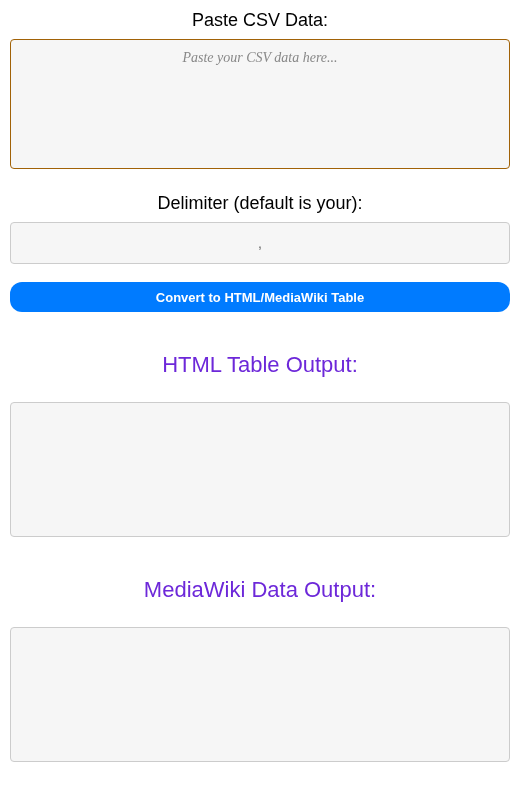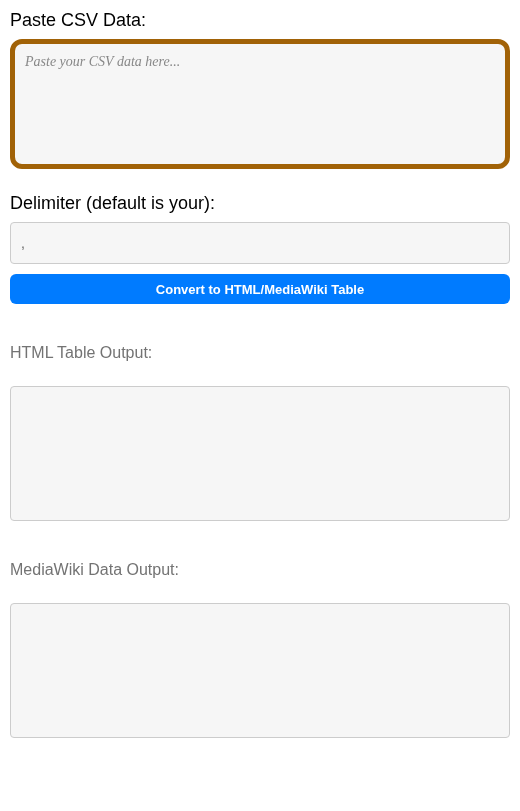--- a/index.html
+++ b/index.html
@@ -1,16 +1,17 @@
 <!DOCTYPE html>
 <html><head>
   <meta charset="utf-8">
   <style>
     * {
       box-sizing: border-box;
+      text-align: center;
     }
     body {
       margin: 0;
       padding: 10px;
       font-family: Arial, Helvetica, sans-serif;
       background: #ffffff;
       width: 520px;
     }
     .field-label {
       font-size: 18px;
@@ -20,22 +21,22 @@
     }
     .csv-textarea {
       width: 100%;
       height: 130px;
       padding: 10px;
       font-size: 14px;
       font-family: Georgia, serif;
       font-style: italic;
       color: #666;
       background: #f6f6f6;
-      border: 5px solid #a16207;
-      border-radius: 12px;
+      border: 1px solid #a16207;
+      border-radius: 4px;
       resize: none;
       outline: none;
     }
     .csv-textarea::placeholder {
       color: #888;
       font-style: italic;
       font-family: Georgia, serif;
     }
     .delimiter-input {
       width: 100%;
@@ -47,29 +48,29 @@
       border: 1px solid #ccc;
       border-radius: 4px;
       outline: none;
     }
     .convert-button {
       width: 100%;
       height: 30px;
       background: #007bff;
       color: #ffffff;
       border: none;
-      border-radius: 6px;
+      border-radius: 12px;
       font-size: 13px;
       font-weight: bold;
       cursor: pointer;
-      margin-top: 10px;
+      margin-top: 18px;
     }
     .section-heading {
-      font-size: 16px;
-      color: #737373;
+      font-size: 22px;
+      color: #6d28d9;
       margin-top: 40px;
       margin-bottom: 24px;
       font-weight: normal;
     }
     .output-box {
       width: 100%;
       height: 135px;
       background: #f6f6f6;
       border: 1px solid #ccc;
       border-radius: 4px;

